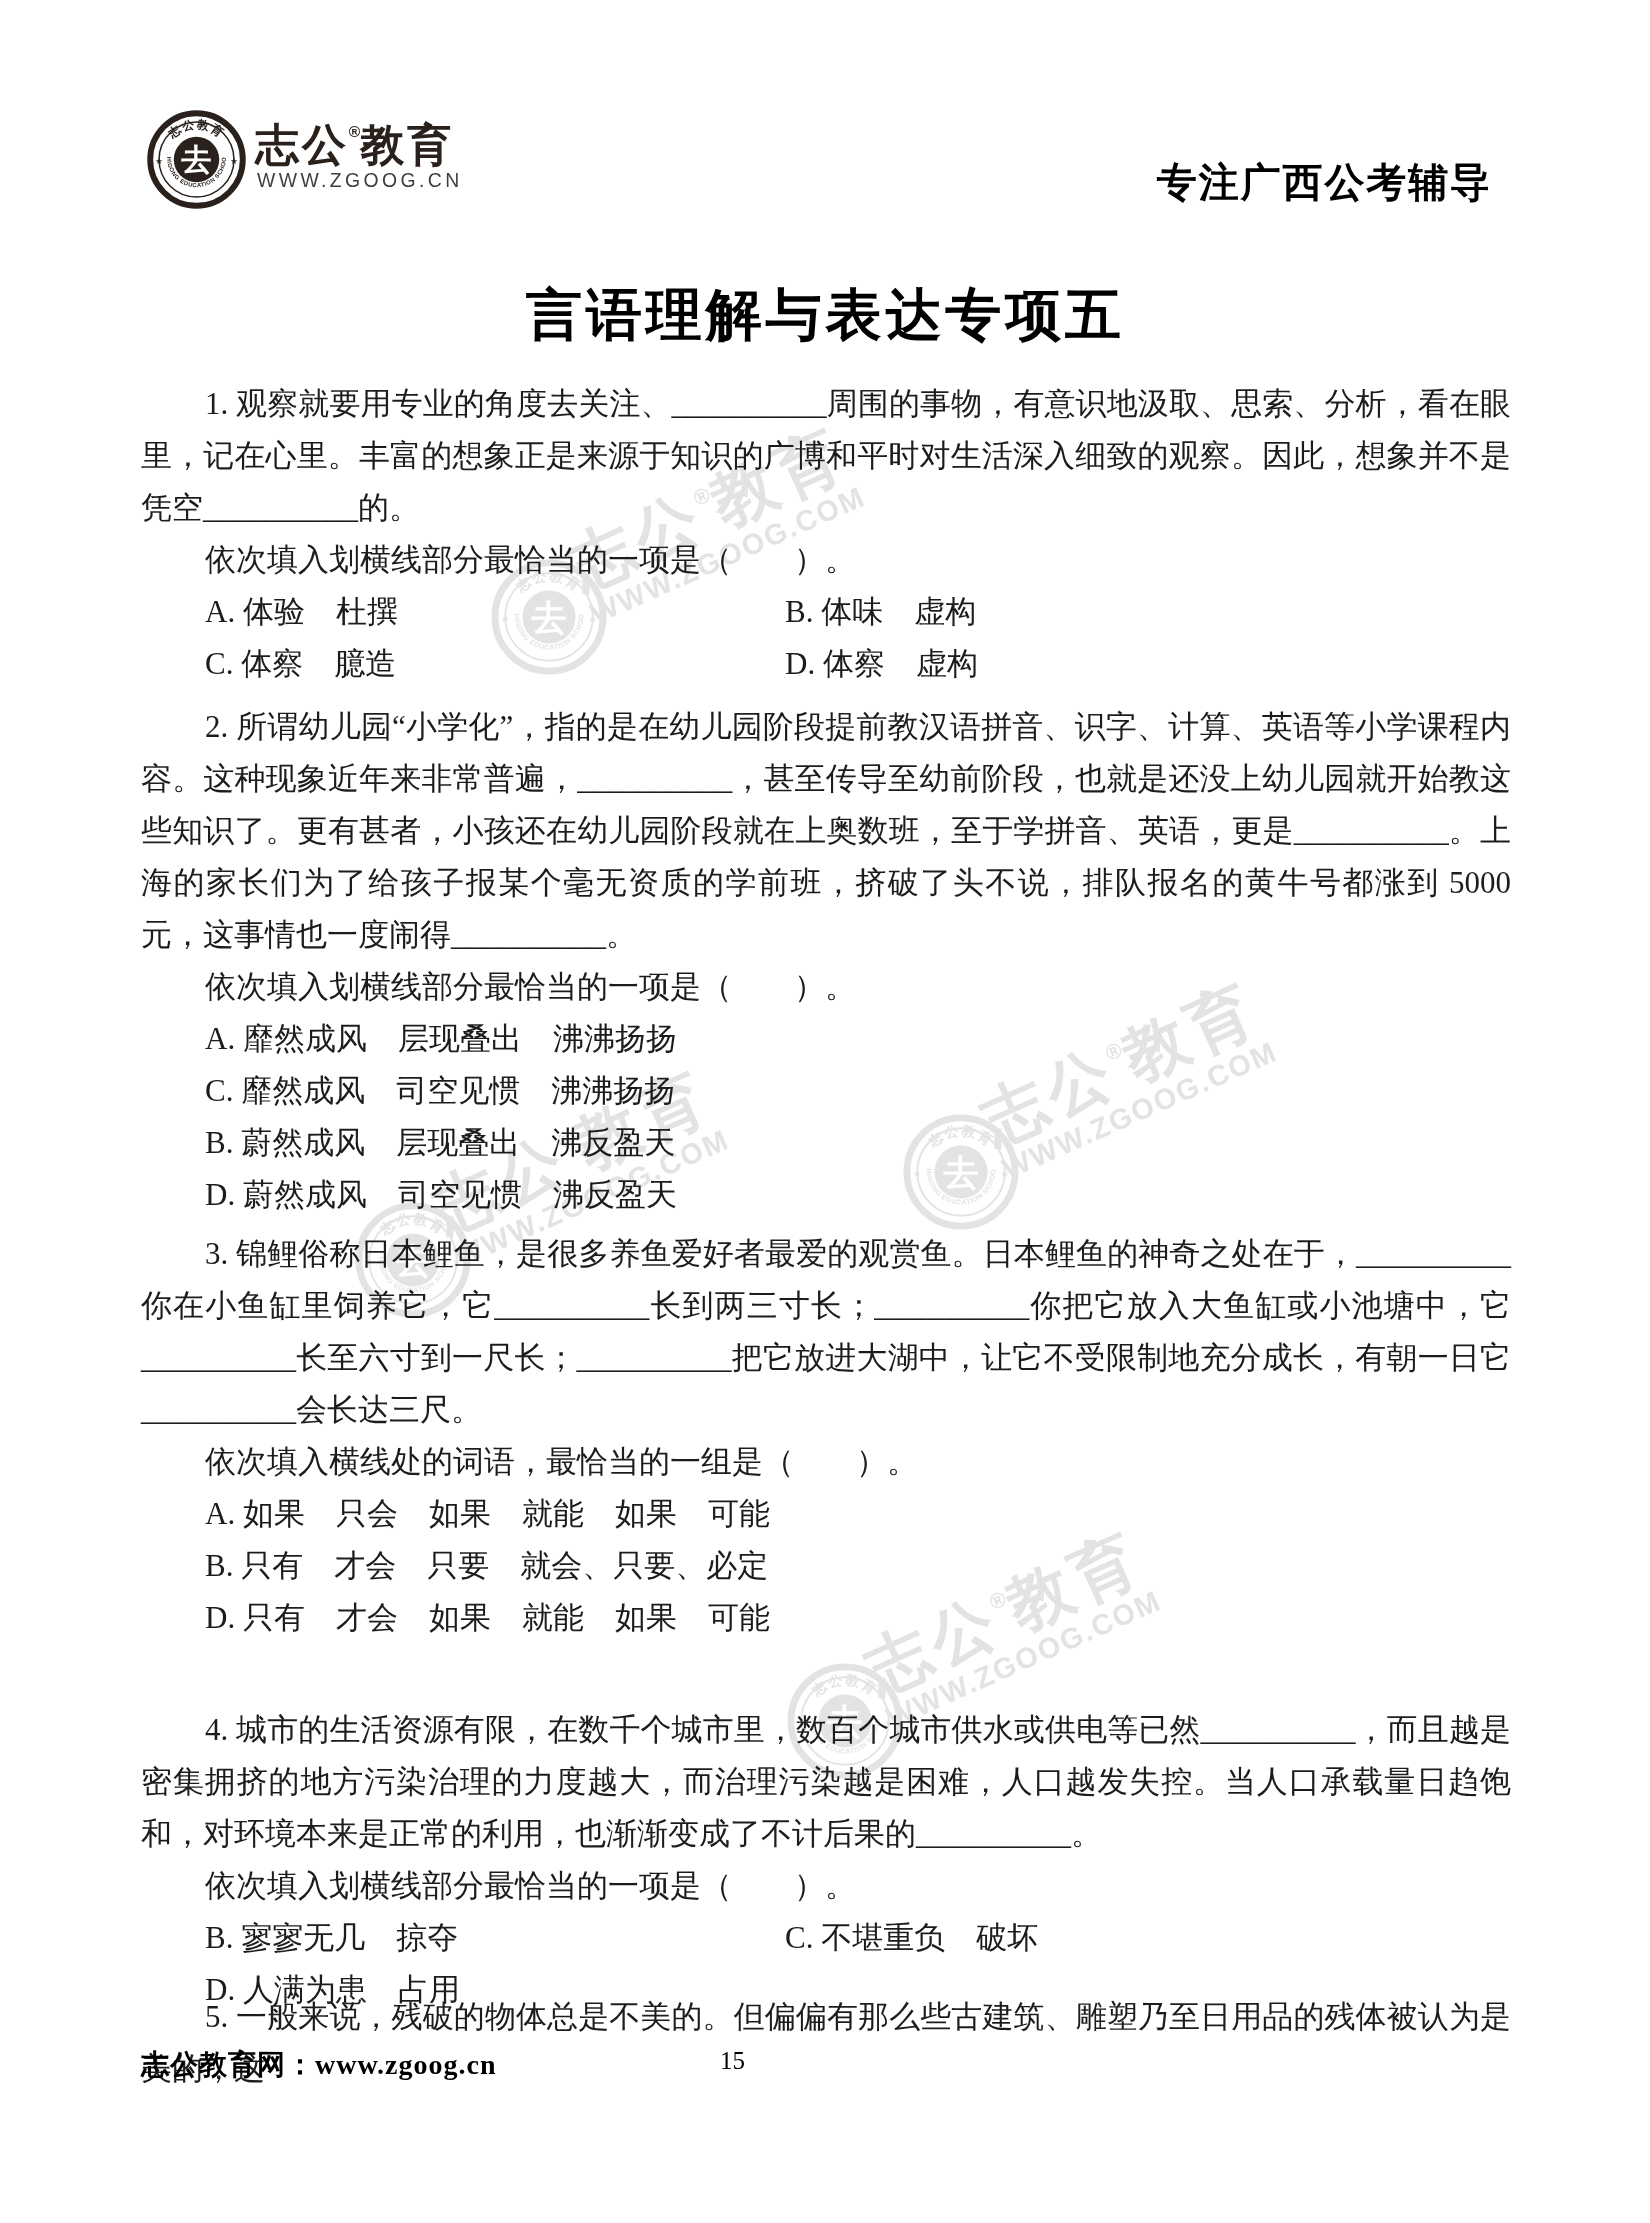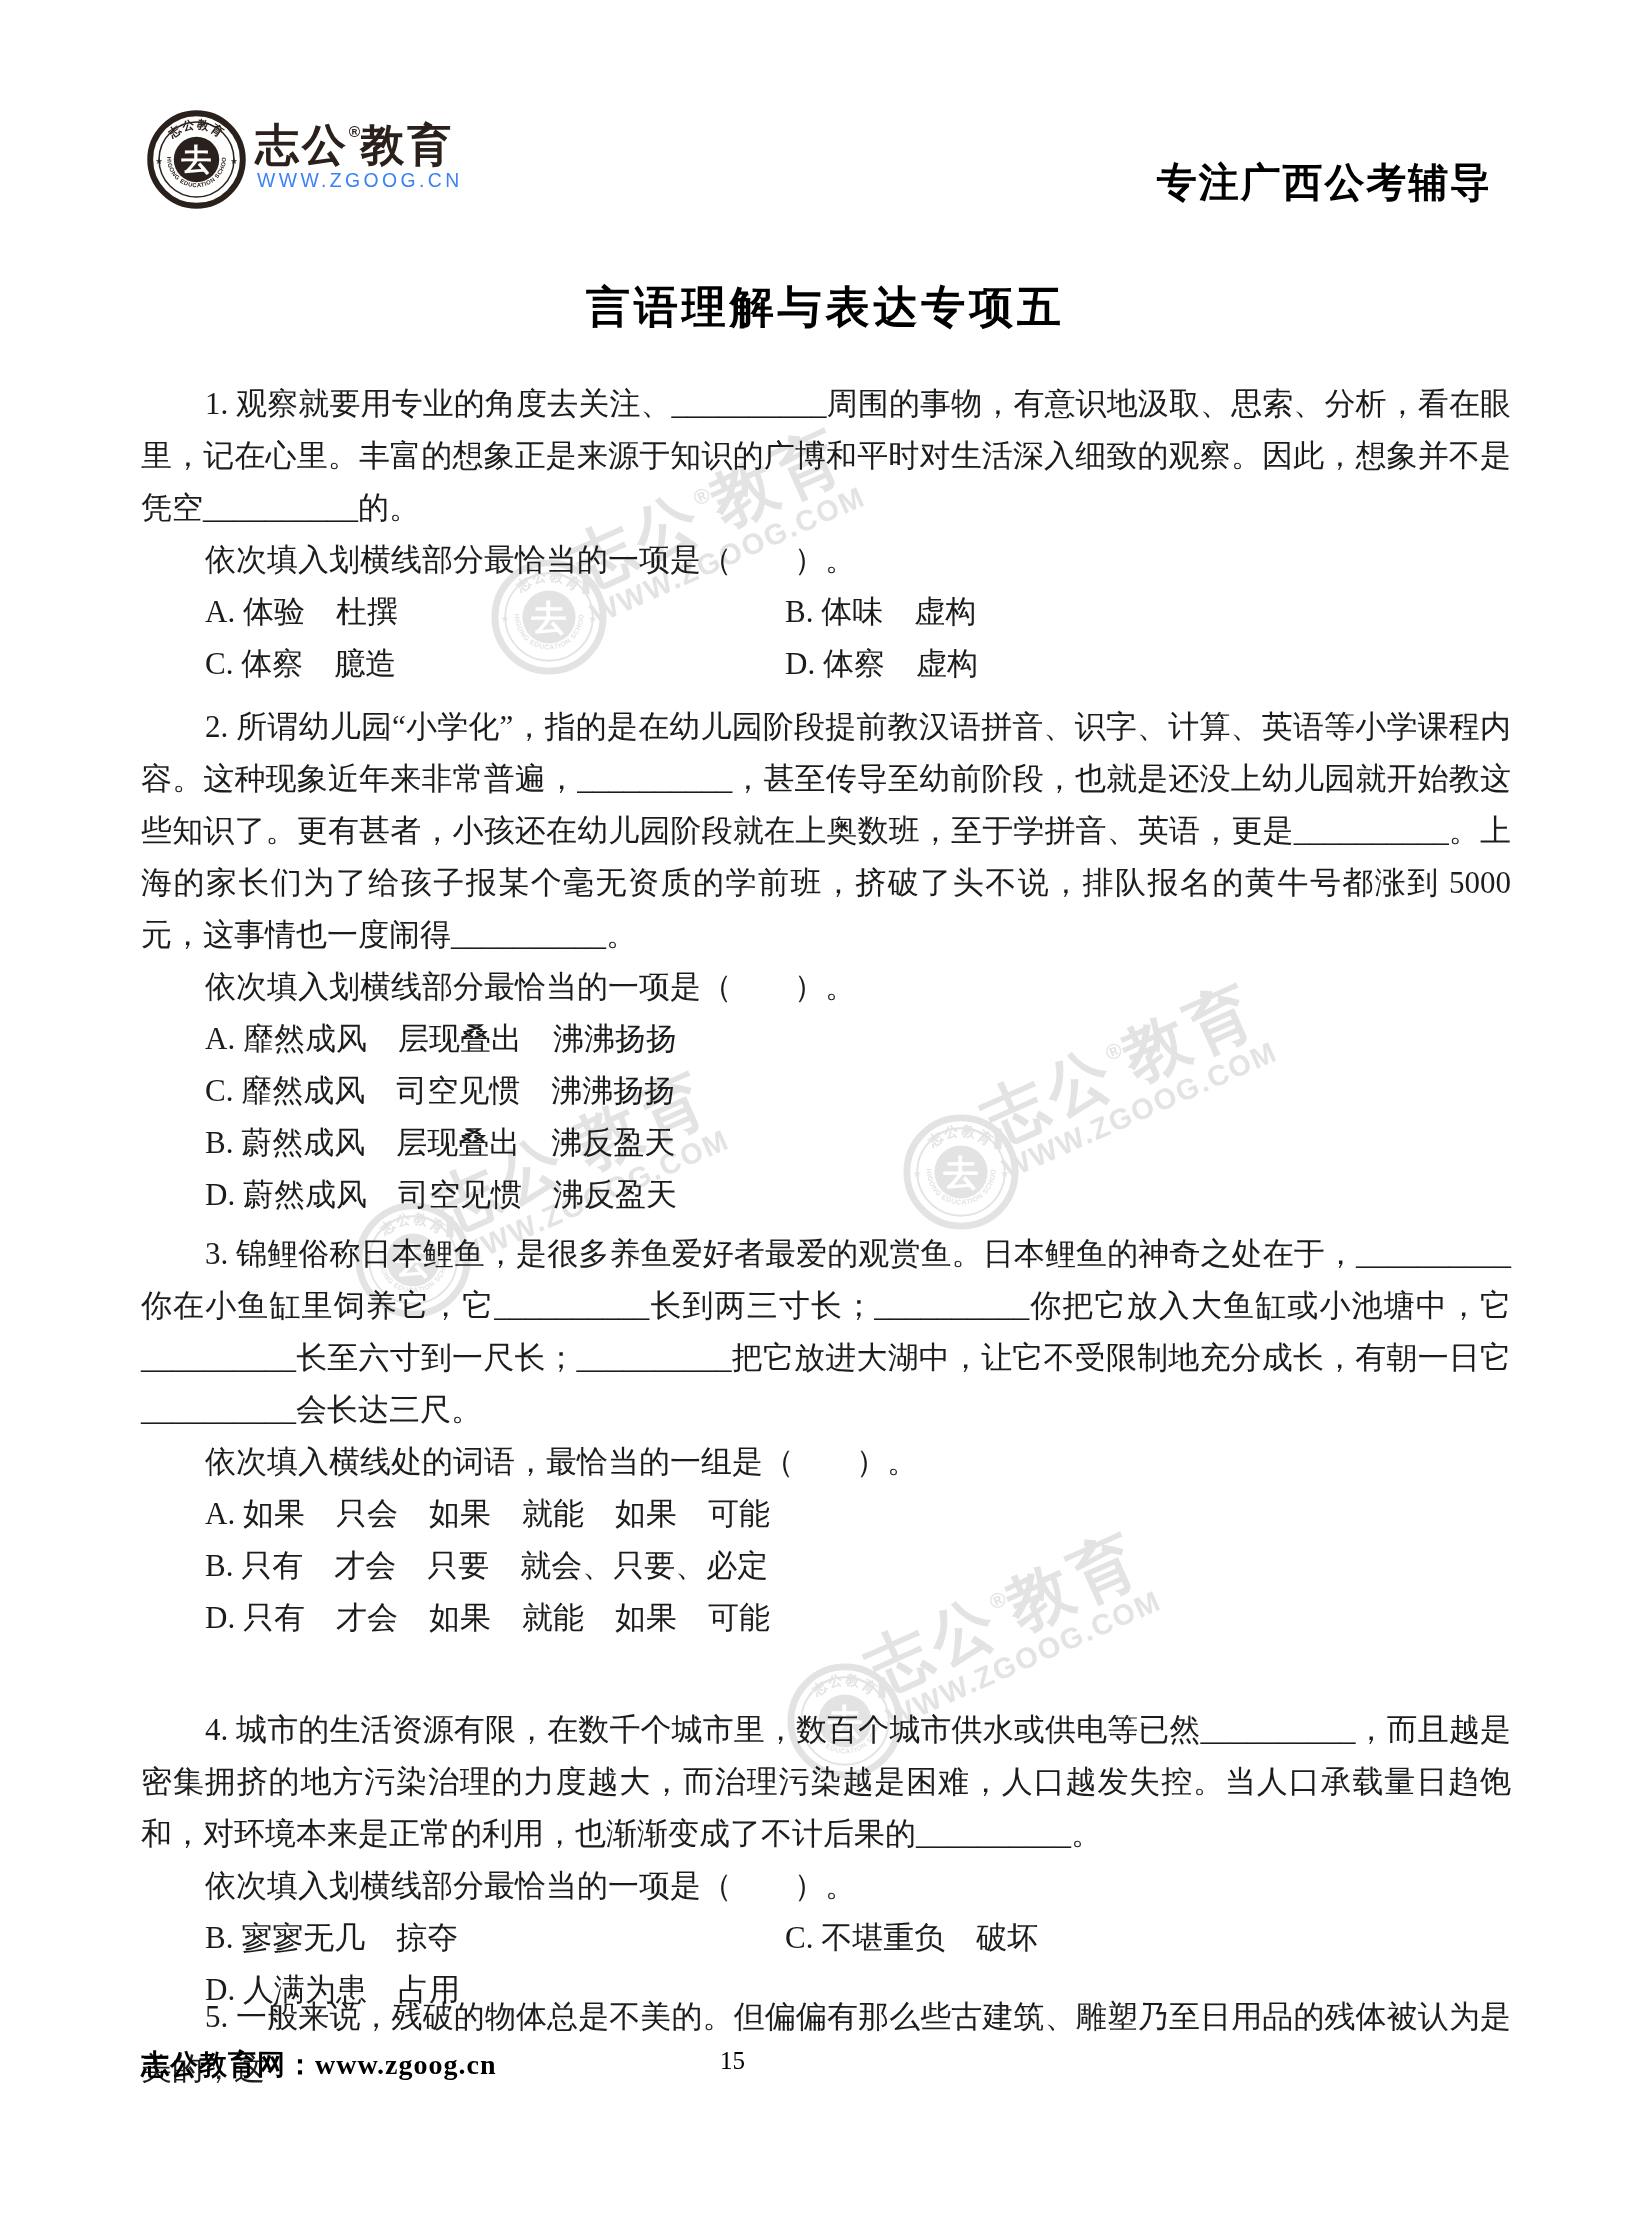--- a/index.html
+++ b/index.html
@@ -15,28 +15,28 @@
   .wm-brand { font-family:"Liberation Sans","DejaVu Sans",sans-serif; font-weight:bold; font-size:64px; letter-spacing:5.8px; line-height:64px; }
   .wm-brand .reg { font-size:21.3px; vertical-align:29px; letter-spacing:0; }
   .wm-url { font-family:"Liberation Sans","DejaVu Sans",sans-serif; font-weight:bold; font-size:29px; letter-spacing:1.9px; line-height:33px; margin-top:1.9px; }
 
   
   .header { position:absolute; left:0; top:0; width:1651px; z-index:2; }
   .logo-seal { position:absolute; left:146px; top:109px; width:101px; height:101px; color:#2b211c; }
   .brand-line { position:absolute; left:255px; top:116px; color:#2b211c;
     font-family:"Liberation Sans","DejaVu Sans",sans-serif; font-weight:bold; font-size:44px; letter-spacing:2.9px; white-space:nowrap; }
   .brand-line .reg { font-size:15.5px; vertical-align:23px; letter-spacing:0; }
-  .brand-site { position:absolute; left:257px; top:169px; color:#3b82f6;
+  .brand-site { position:absolute; left:257px; top:169px; color:#404040;
     font-family:"Liberation Sans","DejaVu Sans",sans-serif; font-size:19.4px; letter-spacing:3.4px; white-space:nowrap; }
   .tagline { position:absolute; right:159px; top:155px; color:#000;
     font-family:"Liberation Sans","DejaVu Sans",sans-serif; font-weight:bold; font-size:40px; letter-spacing:1.9px; white-space:nowrap; }
 
   
   .doc-title { position:absolute; left:0; top:278px; width:1651px; margin:0; text-align:center; color:#000;
-    font-family:Liberation Mono, monospace; font-weight:bold; font-size:44px; letter-spacing:3.9px; z-index:2; }
+    font-family:Liberation Mono, monospace; font-weight:bold; font-size:56px; letter-spacing:3.9px; z-index:2; }
 
   
   .q { position:absolute; left:141px; width:1370px; font-size:31px; line-height:52px; z-index:1; }
   .q p { margin:0; }
   .q .body { text-align:justify; text-indent:64px; }
   .q .prompt { padding-left:64px; }
   .opts { padding-left:64px; }
   .opts .opt { display:block; white-space:nowrap; }
   .opts.two-col { display:grid; grid-template-columns:580px 1fr; }
 

